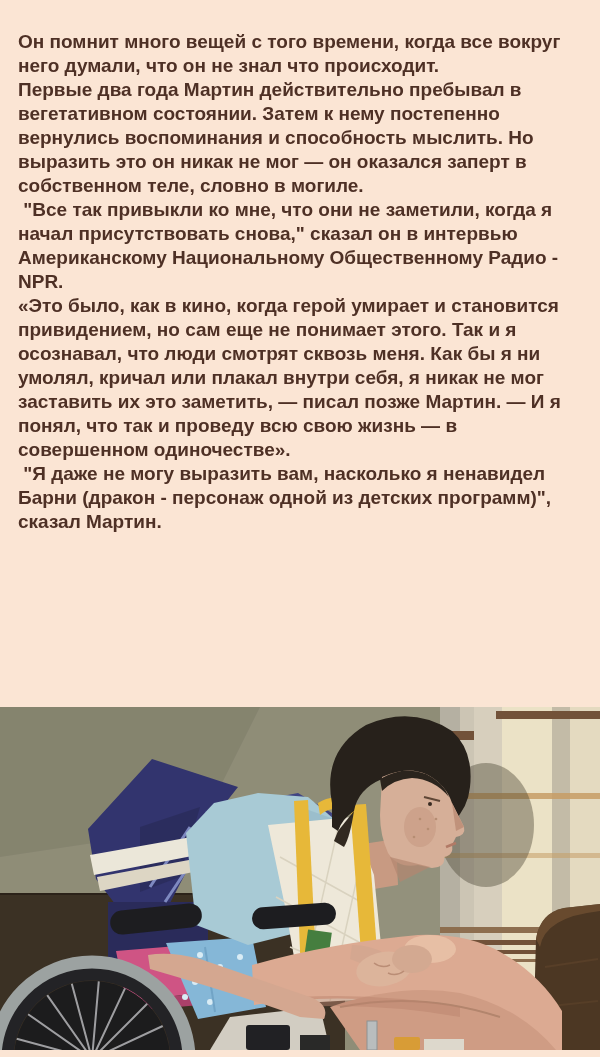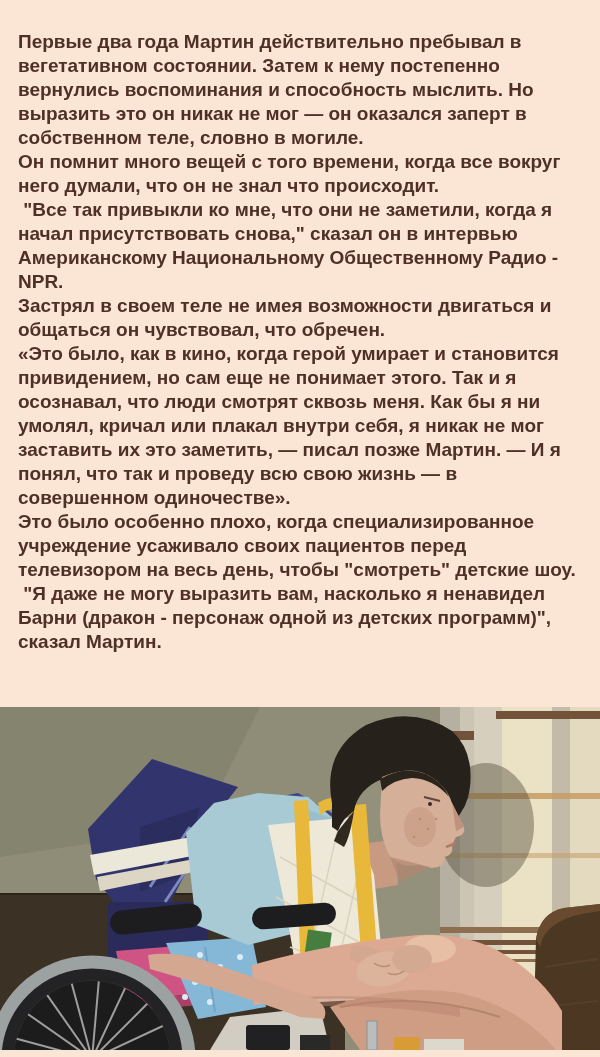--- a/index.html
+++ b/index.html
@@ -26,27 +26,25 @@
     width:600px;height:343px;margin:0;
   }
   .photo svg{display:block;width:600px;height:343px;}
 </style>
 </head>
 <body>
 
 <div class="page">
 
   <div class="article">
+    <p>Он помнит много вещей с того времени, когда все вокруг него думали, что он не знал что происходит.</p>
     <p>Первые два года Мартин действительно пребывал в вегетативном состоянии. Затем к нему постепенно вернулись воспоминания и способность мыслить. Но выразить это он никак не мог — он оказался заперт в собственном теле, словно в могиле.</p>
-    <p>Он помнит много вещей с того времени, когда все вокруг него думали, что он не знал что происходит.</p>
     <p> "Все так привыкли ко мне, что они не заметили, когда я начал присутствовать снова," сказал он в интервью Американскому Национальному Общественному Радио - NPR.</p>
-    <p>Застрял в своем теле не имея возможности двигаться и общаться он чувствовал, что обречен.</p>
     <div class="block2">
       <p>«Это было, как в кино, когда герой умирает и становится привидением, но сам еще не понимает этого. Так и я осознавал, что люди смотрят сквозь меня. Как бы я ни умолял, кричал или плакал внутри себя, я никак не мог заставить их это заметить, — писал позже Мартин. — И я понял, что так и проведу всю свою жизнь — в совершенном одиночестве».</p>
-      <p>Это было особенно плохо, когда специализированное учреждение усаживало своих пациентов перед телевизором на весь день, чтобы "смотреть" детские шоу.</p>
       <p> "Я даже не могу выразить вам, насколько я ненавидел Барни (дракон - персонаж одной из детских программ)", сказал Мартин.</p>
     </div>
   </div>
 
   <figure class="photo" role="img" aria-label="Худой молодой человек с тёмными волосами сидит в инвалидной коляске, профиль вправо; белая перевязь с жёлтыми ремнями на груди, голубая футболка, скрещённые босые ноги; позади серо-оливковая стена, полосатая штора и тёмно-коричневое кресло">
     <svg viewBox="0 0 600 343" preserveAspectRatio="none">
 
       <g>
         <rect x="0" y="0" width="600" height="343" fill="#8c8a74"></rect>
         <polygon points="0,0 260,0 200,120 0,150" fill="#000000" opacity="0.07"></polygon>

